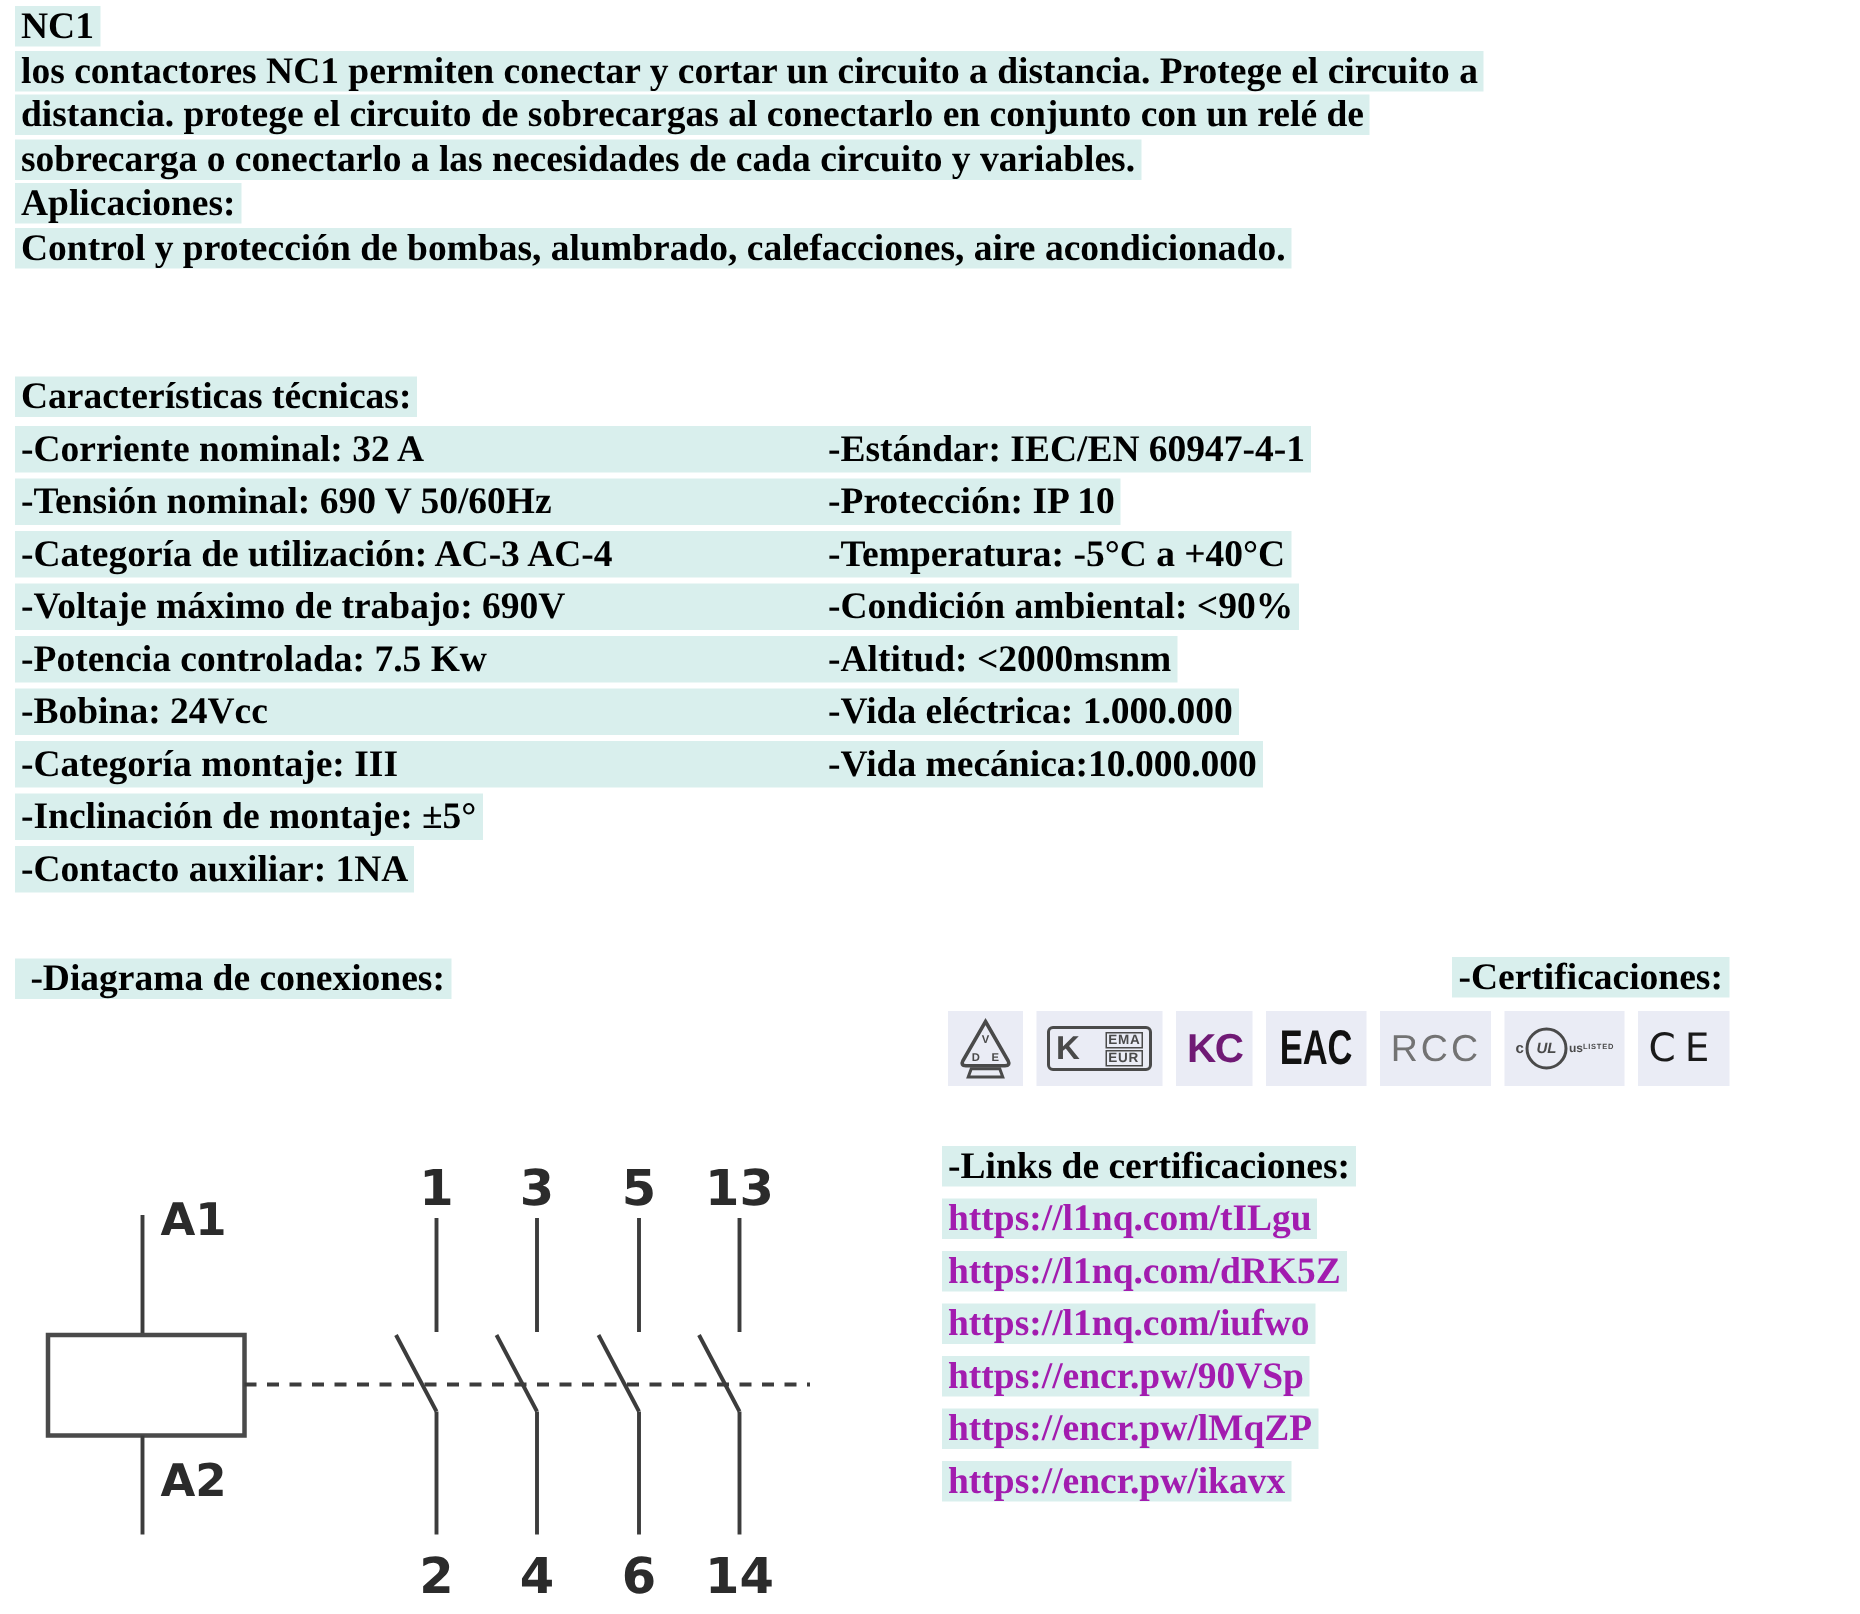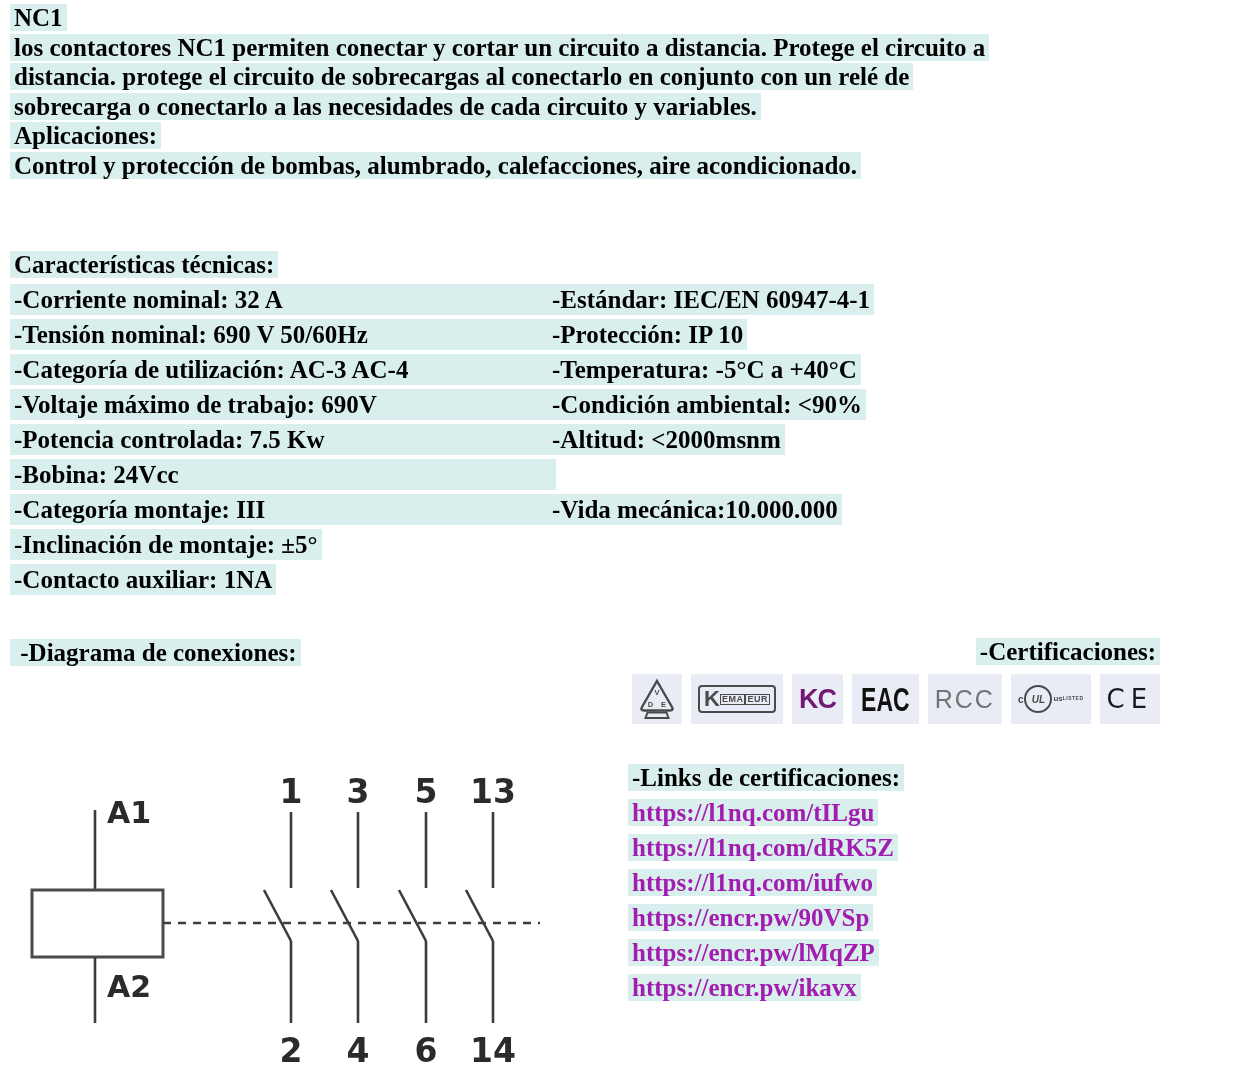--- a/index.html
+++ b/index.html
@@ -20,21 +20,21 @@
   .diagram-title{position:absolute;left:10px;top:637px;font-size:25px;line-height:32px;white-space:pre;}
   
   .certs{position:absolute;left:622px;top:636px;font-size:25px;}
   .certs-title-row{height:34px;line-height:32px;text-align:right;}
   .cert-icons{display:flex;align-items:center;gap:9px;margin:4px 0 0 10px;}
   .cert-tile{background:#eaecf5;height:50px;display:flex;align-items:center;justify-content:center;
              padding:0 7px;font-family:"Liberation Sans",sans-serif;}
   .kema-box{display:flex;align-items:center;border:2.5px solid #4a4a4a;border-radius:4px;
             padding:1px 4px;color:#4a4a4a;background:transparent;}
   .kema-k{font-size:22px;font-weight:bold;line-height:22px;}
-  .kema-col{display:flex;flex-direction:row;margin-left:0;}
+  .kema-col{display:flex;flex-direction:column;margin-left:17px;}
   .kema-col span{font-size:9px;line-height:9px;font-weight:bold;letter-spacing:0.5px;
                  border:1px solid #4a4a4a;padding:0 1px;margin:0.5px 0;}
   .kc-text{font-size:27px;font-weight:800;color:#701a75;letter-spacing:-1px;}
   .eac-text{font-size:25px;font-weight:800;color:#111;display:inline-block;
             transform:scale(0.92,1.3);letter-spacing:0;}
   .rcc-text{font-size:25px;font-weight:400;color:#737373;letter-spacing:2px;}
   .ul-wrap{display:flex;align-items:center;color:#4a4a4a;}
   .ul-c{font-size:10px;font-weight:bold;margin-right:1px;}
   .ul-circle{width:24px;height:24px;border:2px solid #4a4a4a;border-radius:50%;
              display:flex;align-items:center;justify-content:center;}
@@ -72,21 +72,21 @@
   </div>
 
   <div class="specs">
     <div class="specs-title-row"><span class="hl">Características técnicas:</span></div>
     <div id="spec-rows">
         <div class="spec-row"><span class="spec-hl"><span class="spec-left">-Corriente nominal: 32 A</span><span class="spec-right">-Estándar: IEC/EN 60947-4-1</span></span></div>
         <div class="spec-row"><span class="spec-hl"><span class="spec-left">-Tensión nominal: 690 V 50/60Hz</span><span class="spec-right">-Protección: IP 10</span></span></div>
         <div class="spec-row"><span class="spec-hl"><span class="spec-left">-Categoría de utilización: AC-3 AC-4</span><span class="spec-right">-Temperatura: -5°C a +40°C</span></span></div>
         <div class="spec-row"><span class="spec-hl"><span class="spec-left">-Voltaje máximo de trabajo: 690V</span><span class="spec-right">-Condición ambiental: &lt;90%</span></span></div>
         <div class="spec-row"><span class="spec-hl"><span class="spec-left">-Potencia controlada: 7.5 Kw</span><span class="spec-right">-Altitud: &lt;2000msnm</span></span></div>
-        <div class="spec-row"><span class="spec-hl"><span class="spec-left">-Bobina: 24Vcc</span></span></div>
+        <div class="spec-row"><span class="spec-hl"><span class="spec-left">-Bobina: 24Vcc</span><span class="spec-right">-Vida eléctrica: 1.000.000</span></span></div>
         <div class="spec-row"><span class="spec-hl"><span class="spec-left">-Categoría montaje: III</span><span class="spec-right">-Vida mecánica:10.000.000</span></span></div>
         <div class="spec-row"><span class="spec-hl"><span class="spec-left auto">-Inclinación de montaje: ±5°</span></span></div>
         <div class="spec-row"><span class="spec-hl"><span class="spec-left auto">-Contacto auxiliar: 1NA</span></span></div>
       </div>
   </div>
 
   <div class="diagram-title"><span class="hl"> -Diagrama de conexiones:</span></div>
 
   <svg class="diagram-svg" width="600" height="316" viewBox="0 0 600 316">
 

